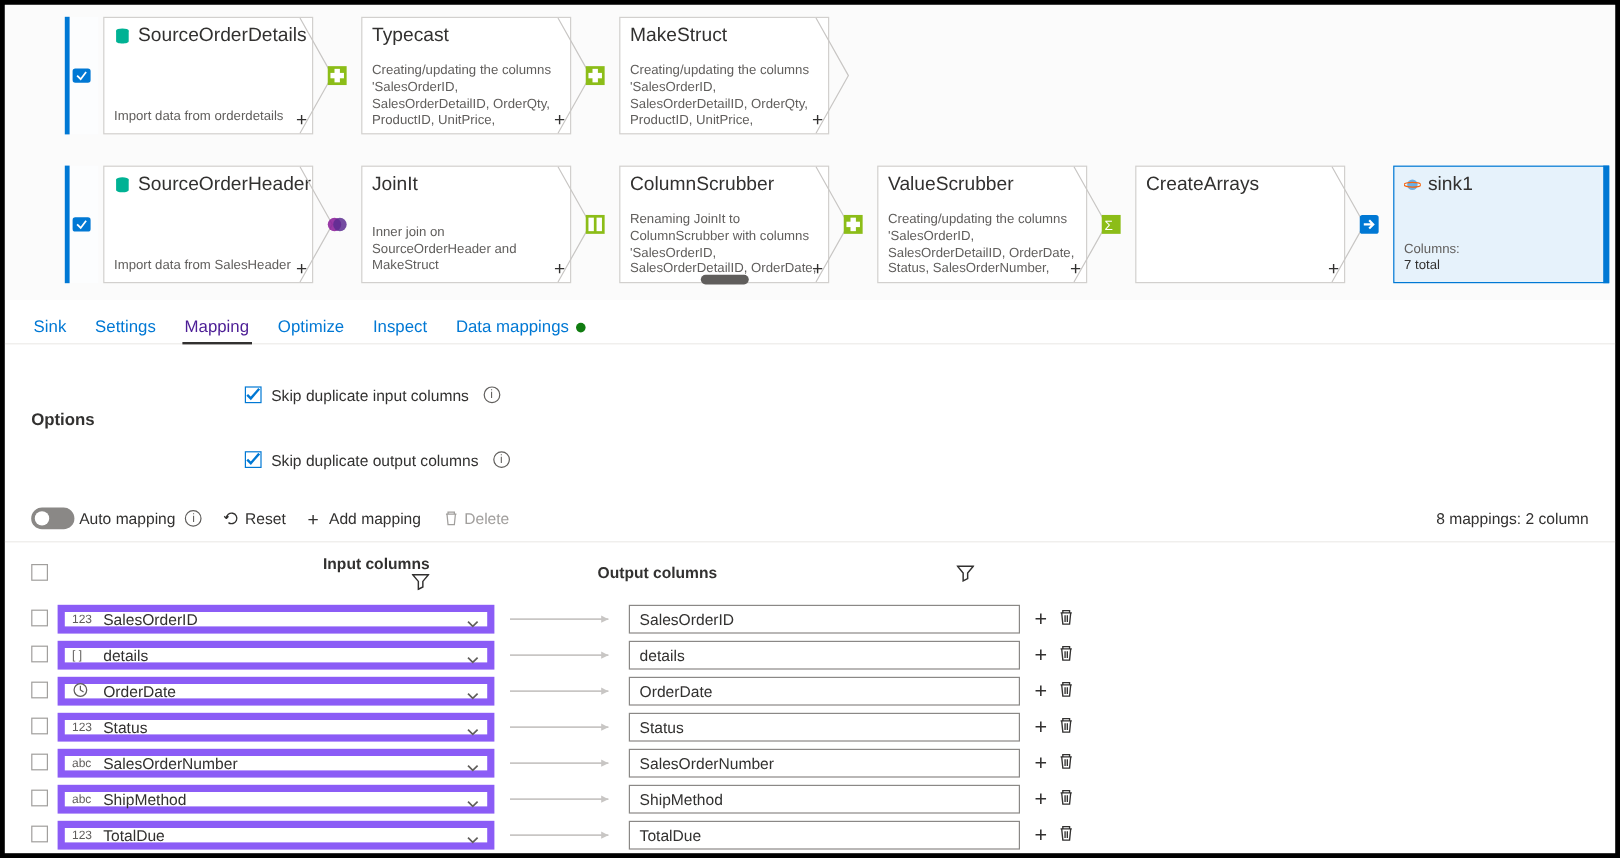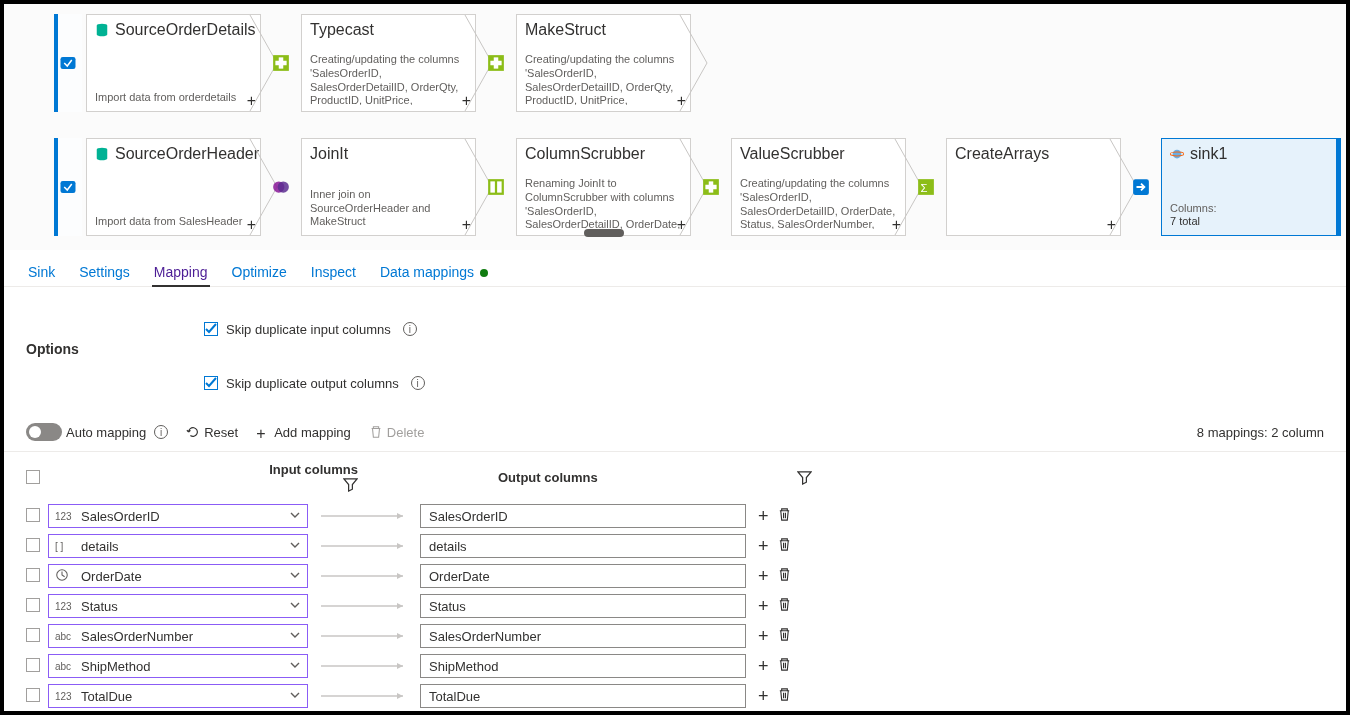--- a/index.html
+++ b/index.html
@@ -54,21 +54,21 @@
 .mh-chk{ width:22px;}
 .mh-input{ width:320px; display:flex; align-items:flex-end; justify-content:space-between; padding-right:10px;flex-direction:column;}
 .mh-arrow{ width:130px;}
 .mh-output{ width:320px; display:flex; align-items:flex-start; justify-content:space-between; padding-right:6px;}
 .filter-icon svg{ width:15px; height:15px;}
 
 
 .mapping-rows{ padding: 0 22px;}
 .map-row{ display:flex; align-items:center; height:30px; }
 .map-row .mh-chk .row-chk{ width:14px; height:14px; border:1px solid #a19f9d; display:inline-block;}
-.field-box{ width:260px; height:24px; border:1px solid #8b5cf6; display:flex; align-items:center; padding:0 6px; position:relative; background:#fff; gap:6px;}
+.field-box{ width:364px; height:24px; border:6px solid #8b5cf6; display:flex; align-items:center; padding:0 6px; position:relative; background:#fff; gap:6px;}
 .field-box .type-icon{ font-size:10px; color:#605e5c; width:20px; text-align:left;}
 .field-box .caret{ position:absolute; right:6px; top:4px; }
 .field-box .caret svg{width:12px;height:12px;}
 .arrow-col{ width:112px; display:flex; align-items:center; justify-content:center;}
 .arrow-col svg{ width:90px; height:10px; }
 .out-box{ width:326px; height:24px; border:1px solid #8a8886; padding:0 8px; display:flex; align-items:center; background:#fff;}
 .row-actions{ display:flex; align-items:center; gap:8px; margin-left:12px;}
 .row-actions .plus{ font-size:18px; line-height:1;}
 .row-actions svg{ width:15px; height:15px;}
 </style>

